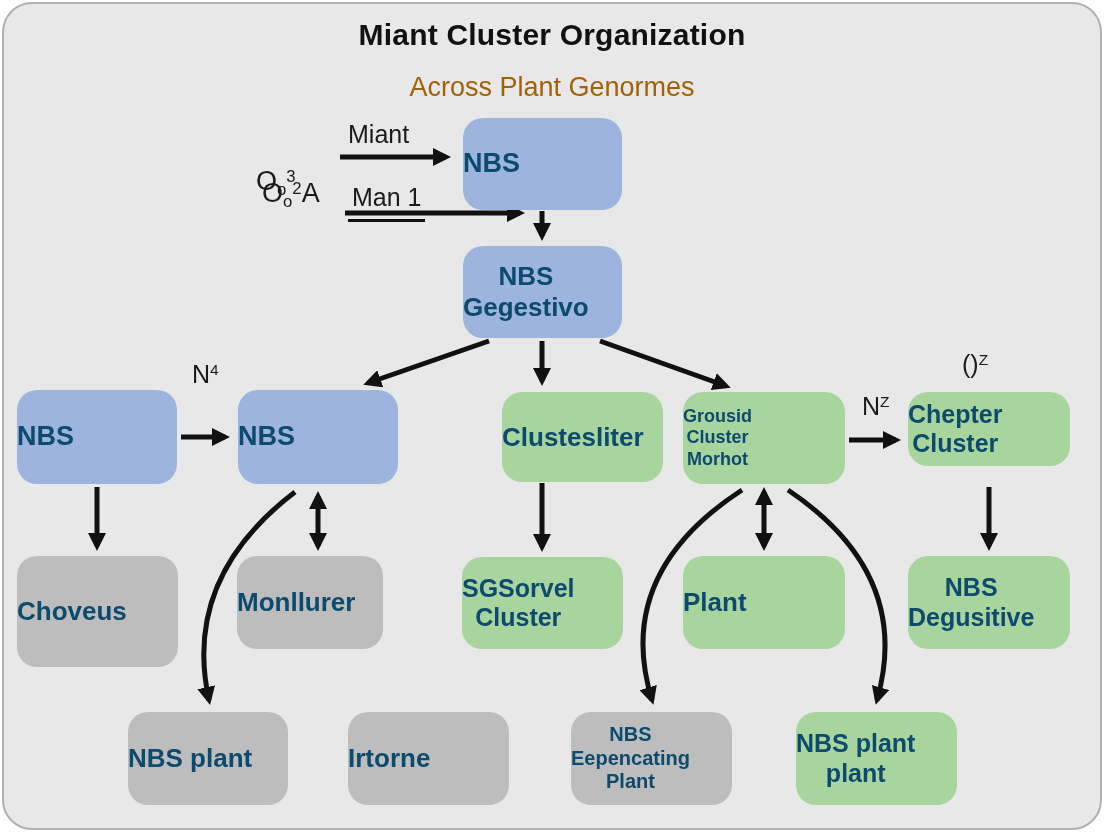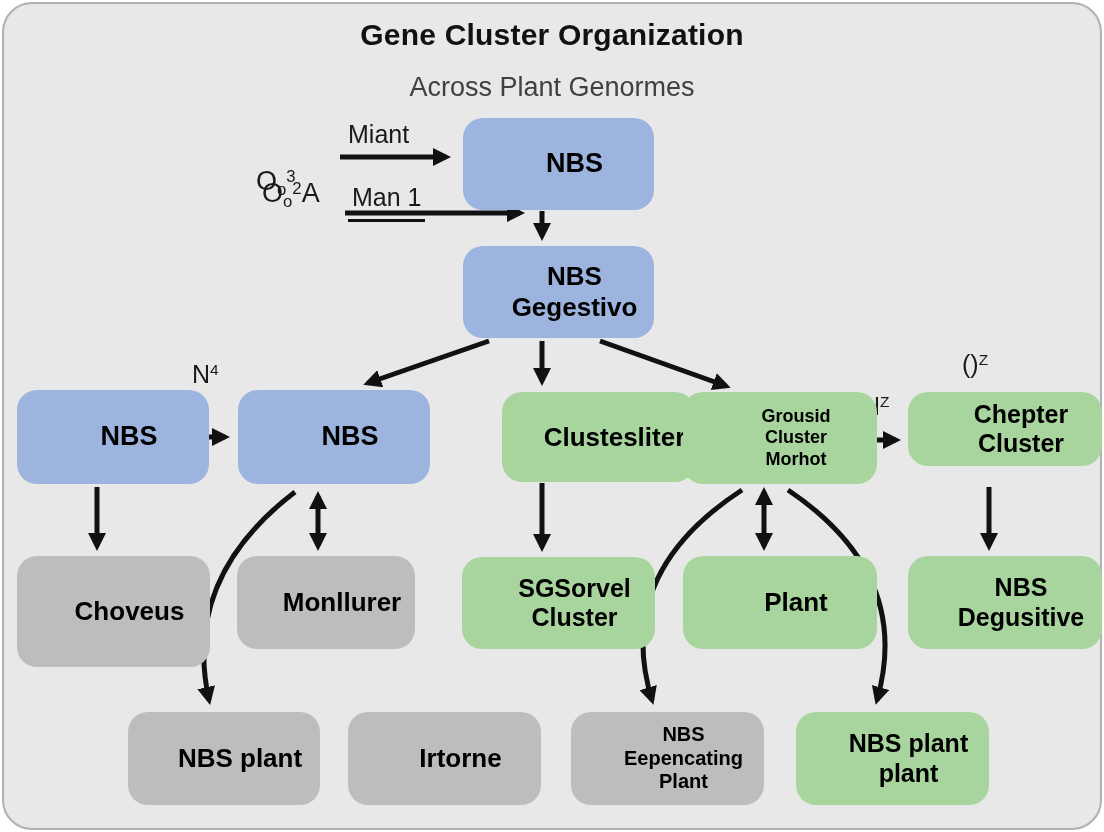--- a/index.html
+++ b/index.html
@@ -10,45 +10,45 @@
   .frame{
     position:absolute;left:2px;top:2px;right:2px;bottom:2px;
     background:#e8e8e8;border:2px solid #b0b0b0;border-radius:30px;
   }
   .title{
     position:absolute;left:0;top:18px;width:1104px;text-align:center;
     font-size:30px;font-weight:bold;letter-spacing:0.2px;
   }
   .subtitle{
     position:absolute;left:0;top:72px;width:1104px;text-align:center;
-    font-size:27px;font-weight:400;color:#404040;
+    font-size:27px;font-weight:400;color:#a16207;
   }
   svg.wires{position:absolute;left:0;top:0;pointer-events:none;}
   .node{
-    position:absolute;border-radius:20px;display:flex;align-items:center;justify-content:center;
-    text-align:center;font-weight:bold;color:#000000;padding-left:32px;
+    position:absolute;border-radius:20px;display:flex;align-items:center;justify-content:flex-start;
+    text-align:center;font-weight:bold;color:#0c4a6e;
   }
   .node .nl{white-space:pre-line;line-height:1.18;}
   .blue{background:#9db4de;}
   .green{background:#a8d59e;}
   .gray{background:#bdbdbd;}
   .ann{position:absolute;font-size:25px;color:#1a1a1a;}
   .ann sub{font-size:0.62em;vertical-align:-0.3em;}
   .ann sup{font-size:0.62em;vertical-align:0.5em;}
   .underlined{border-bottom:3px solid #111;padding:0 4px 7px 4px;}
   .fs27{font-size:27px;} .fs26{font-size:26px;} .fs25{font-size:25px;}
   .fs21{font-size:18px;} .fs20{font-size:20px;}
 </style>
 </head>
 <body>
 
 <div class="stage">
   <div class="frame"></div>
 
-  <div class="title">Gene Cluster Organization</div>
+  <div class="title">Miant Cluster Organization</div>
   <div class="subtitle">Across Plant Genormes</div>
 
   <svg class="wires" width="1104" height="832" viewBox="0 0 1104 832">
     <defs>
       <marker id="ah" markerUnits="strokeWidth" markerWidth="3.6" markerHeight="3.6" refX="2.6" refY="1.8" orient="auto-start-reverse">
         <path d="M0,0 L3.6,1.8 L0,3.6 Z" fill="#111111"></path>
       </marker>
     </defs>
     <g stroke="#111111" stroke-width="5" fill="none">
       <path d="M340,157 L446,157" marker-end="url(#ah)"></path>

